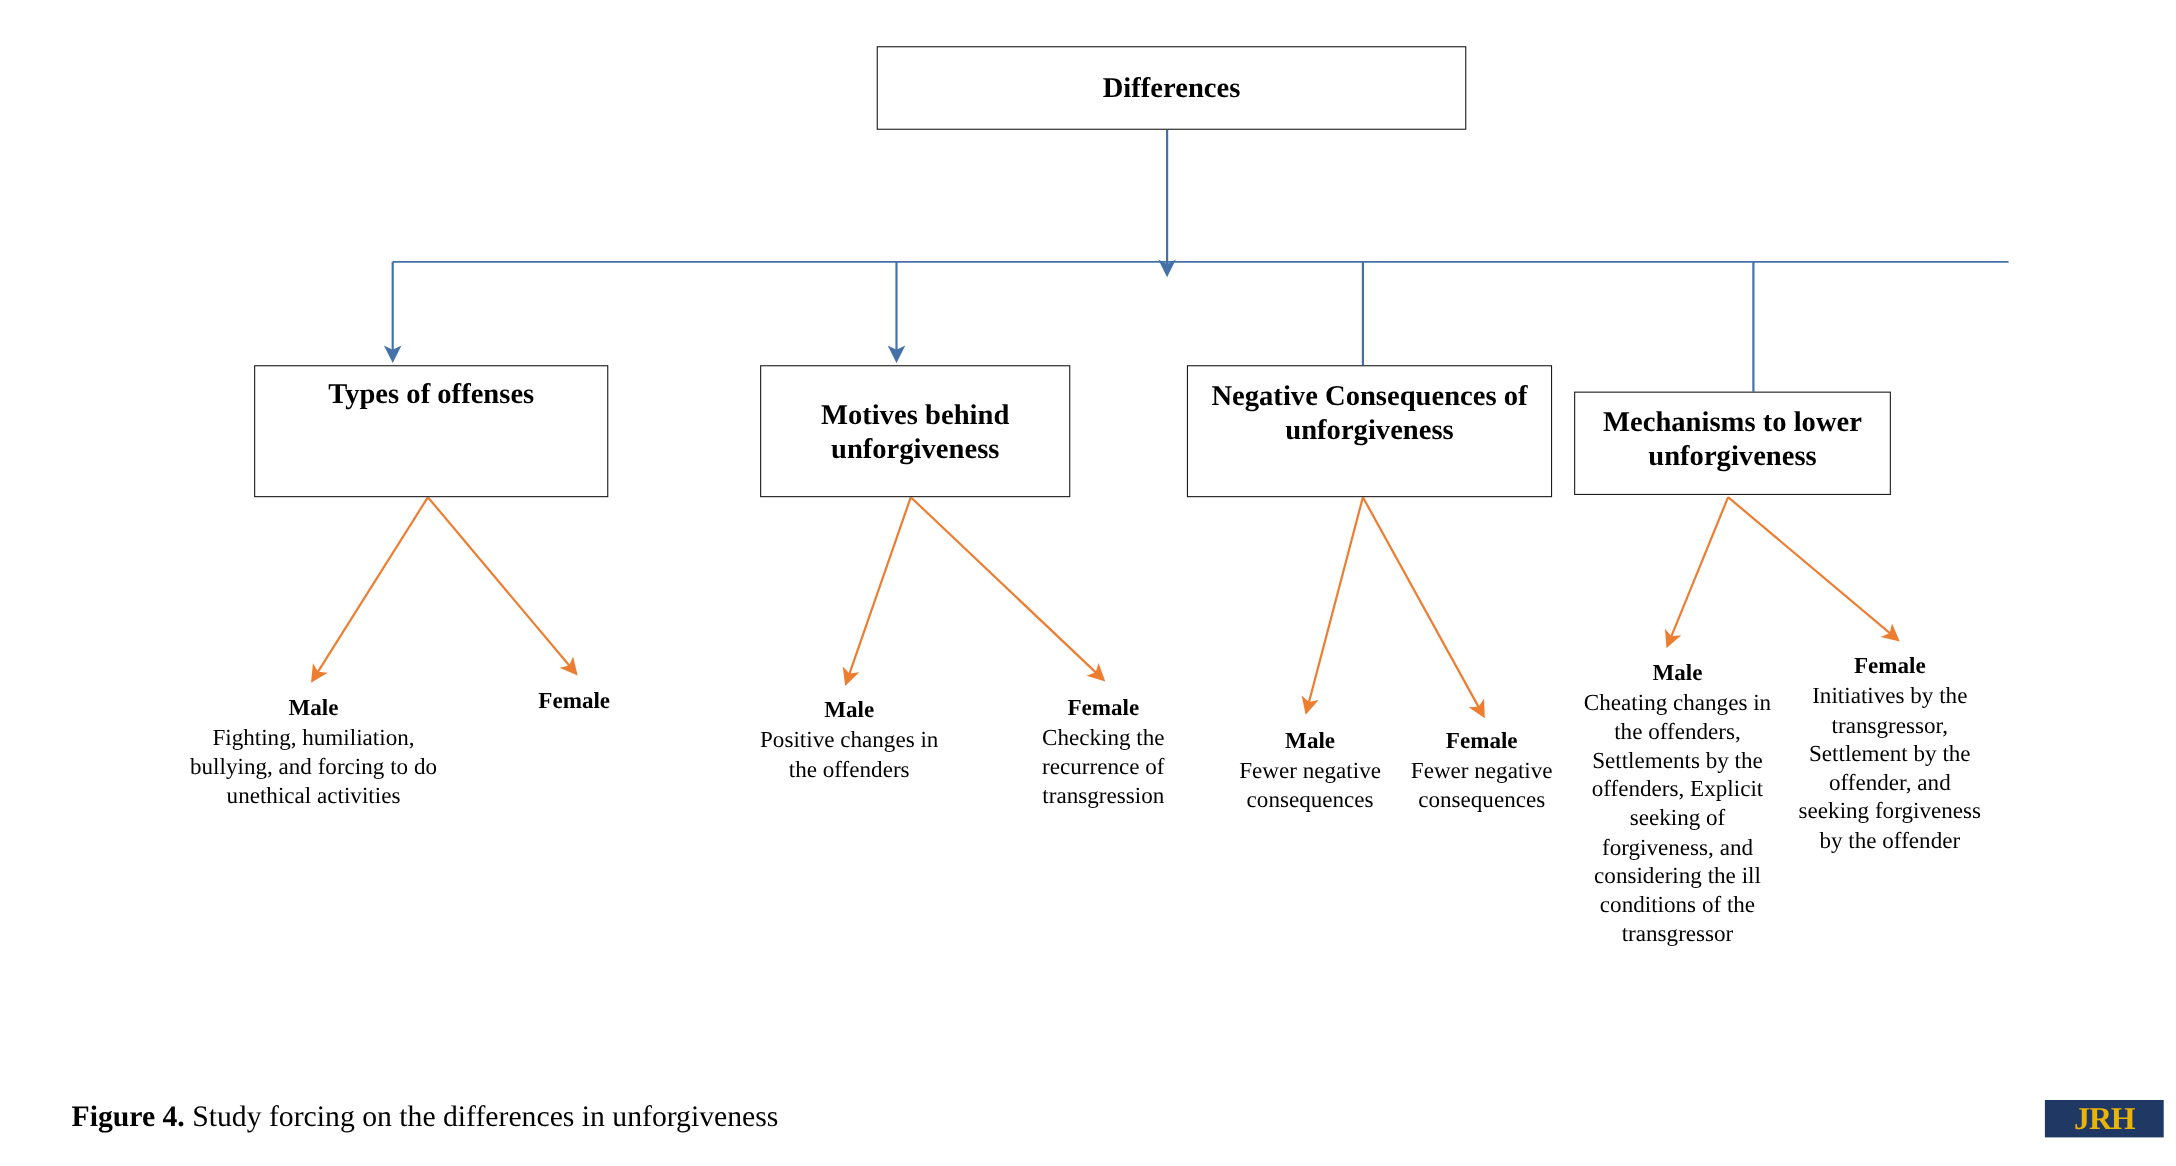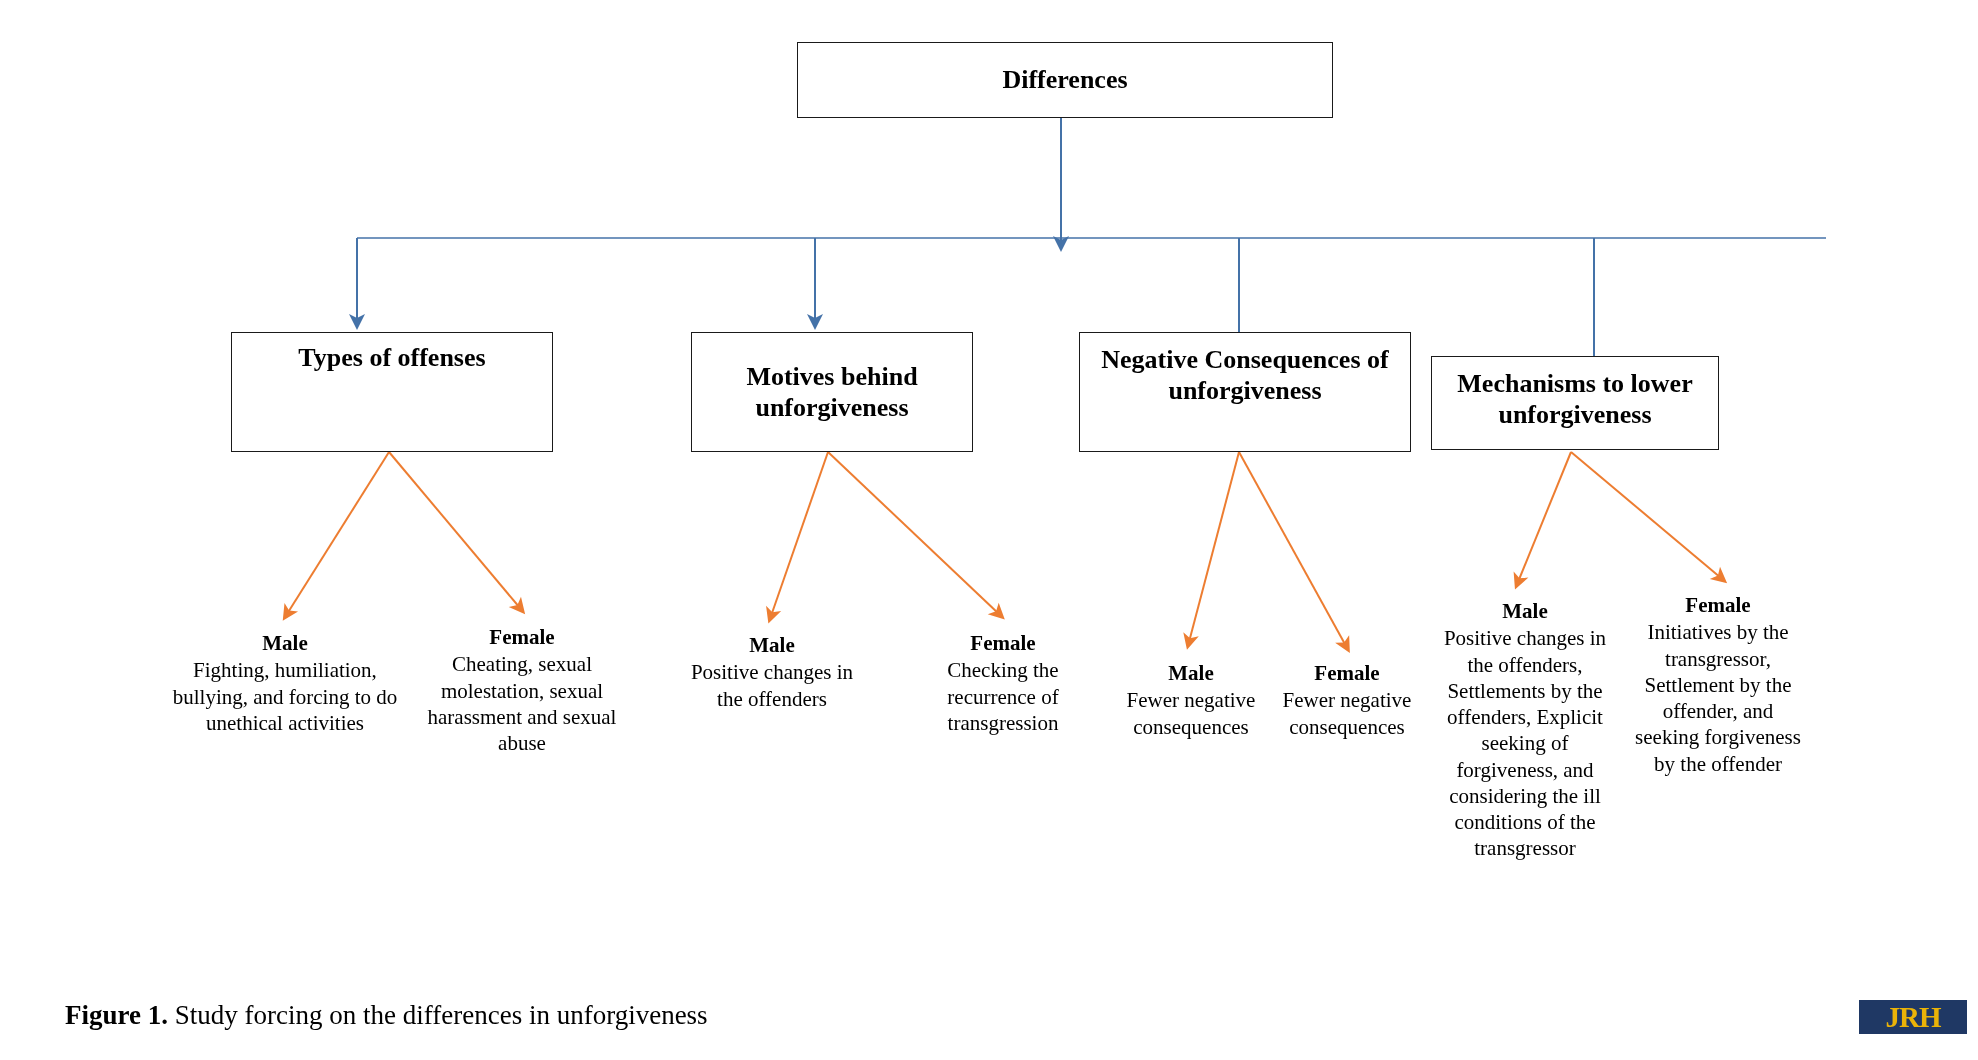--- a/index.html
+++ b/index.html
@@ -147,21 +147,20 @@
   <div class="node-box" style="left:1400px; top:356px; width:288px; height:94px; padding-top:12px;">
     <span style="display:block; max-width:252px;">Mechanisms to lower unforgiveness</span>
   </div>
 
   <div class="leaf" style="left:124px; top:630px; width:260px;">
     <span class="leaf-title">Male</span>
     <span class="leaf-text">Fighting, humiliation, bullying, and forcing to do unethical activities</span>
   </div>
   <div class="leaf" style="left:385px; top:624px; width:212px;">
     <span class="leaf-title">Female</span>
-    <span class="leaf-text">Cheating, sexual molestation, sexual harassment and sexual abuse</span>
   </div>
 
   <div class="leaf" style="left:648px; top:632px; width:186px;">
     <span class="leaf-title">Male</span>
     <span class="leaf-text">Positive changes in the offenders</span>
   </div>
   <div class="leaf" style="left:895px; top:630px; width:154px;">
     <span class="leaf-title">Female</span>
     <span class="leaf-text">Checking the recurrence of transgression</span>
   </div>
@@ -170,28 +169,28 @@
     <span class="leaf-title">Male</span>
     <span class="leaf-text">Fewer negative consequences</span>
   </div>
   <div class="leaf" style="left:1240px; top:660px; width:152px;">
     <span class="leaf-title">Female</span>
     <span class="leaf-text">Fewer negative consequences</span>
   </div>
 
   <div class="leaf" style="left:1404px; top:598px; width:180px;">
     <span class="leaf-title">Male</span>
-    <span class="leaf-text">Positive changes in the offenders, Settlements by the offenders, Explicit seeking of forgiveness, and considering the ill conditions of the transgressor</span>
+    <span class="leaf-text">Cheating changes in the offenders, Settlements by the offenders, Explicit seeking of forgiveness, and considering the ill conditions of the transgressor</span>
   </div>
   <div class="leaf" style="left:1602px; top:592px; width:170px;">
     <span class="leaf-title">Female</span>
     <span class="leaf-text">Initiatives by the transgressor, Settlement by the offender, and seeking forgiveness by the offender</span>
   </div>
 
   <div class="caption">
-    <span class="caption-label">Figure 1.</span><span> Study forcing on the differences in unforgiveness</span>
+    <span class="caption-label">Figure 4.</span><span> Study forcing on the differences in unforgiveness</span>
   </div>
 
   <div class="logo">
     <span class="logo-text">JRH</span>
   </div>
 
 </div>
 
 </body></html>

